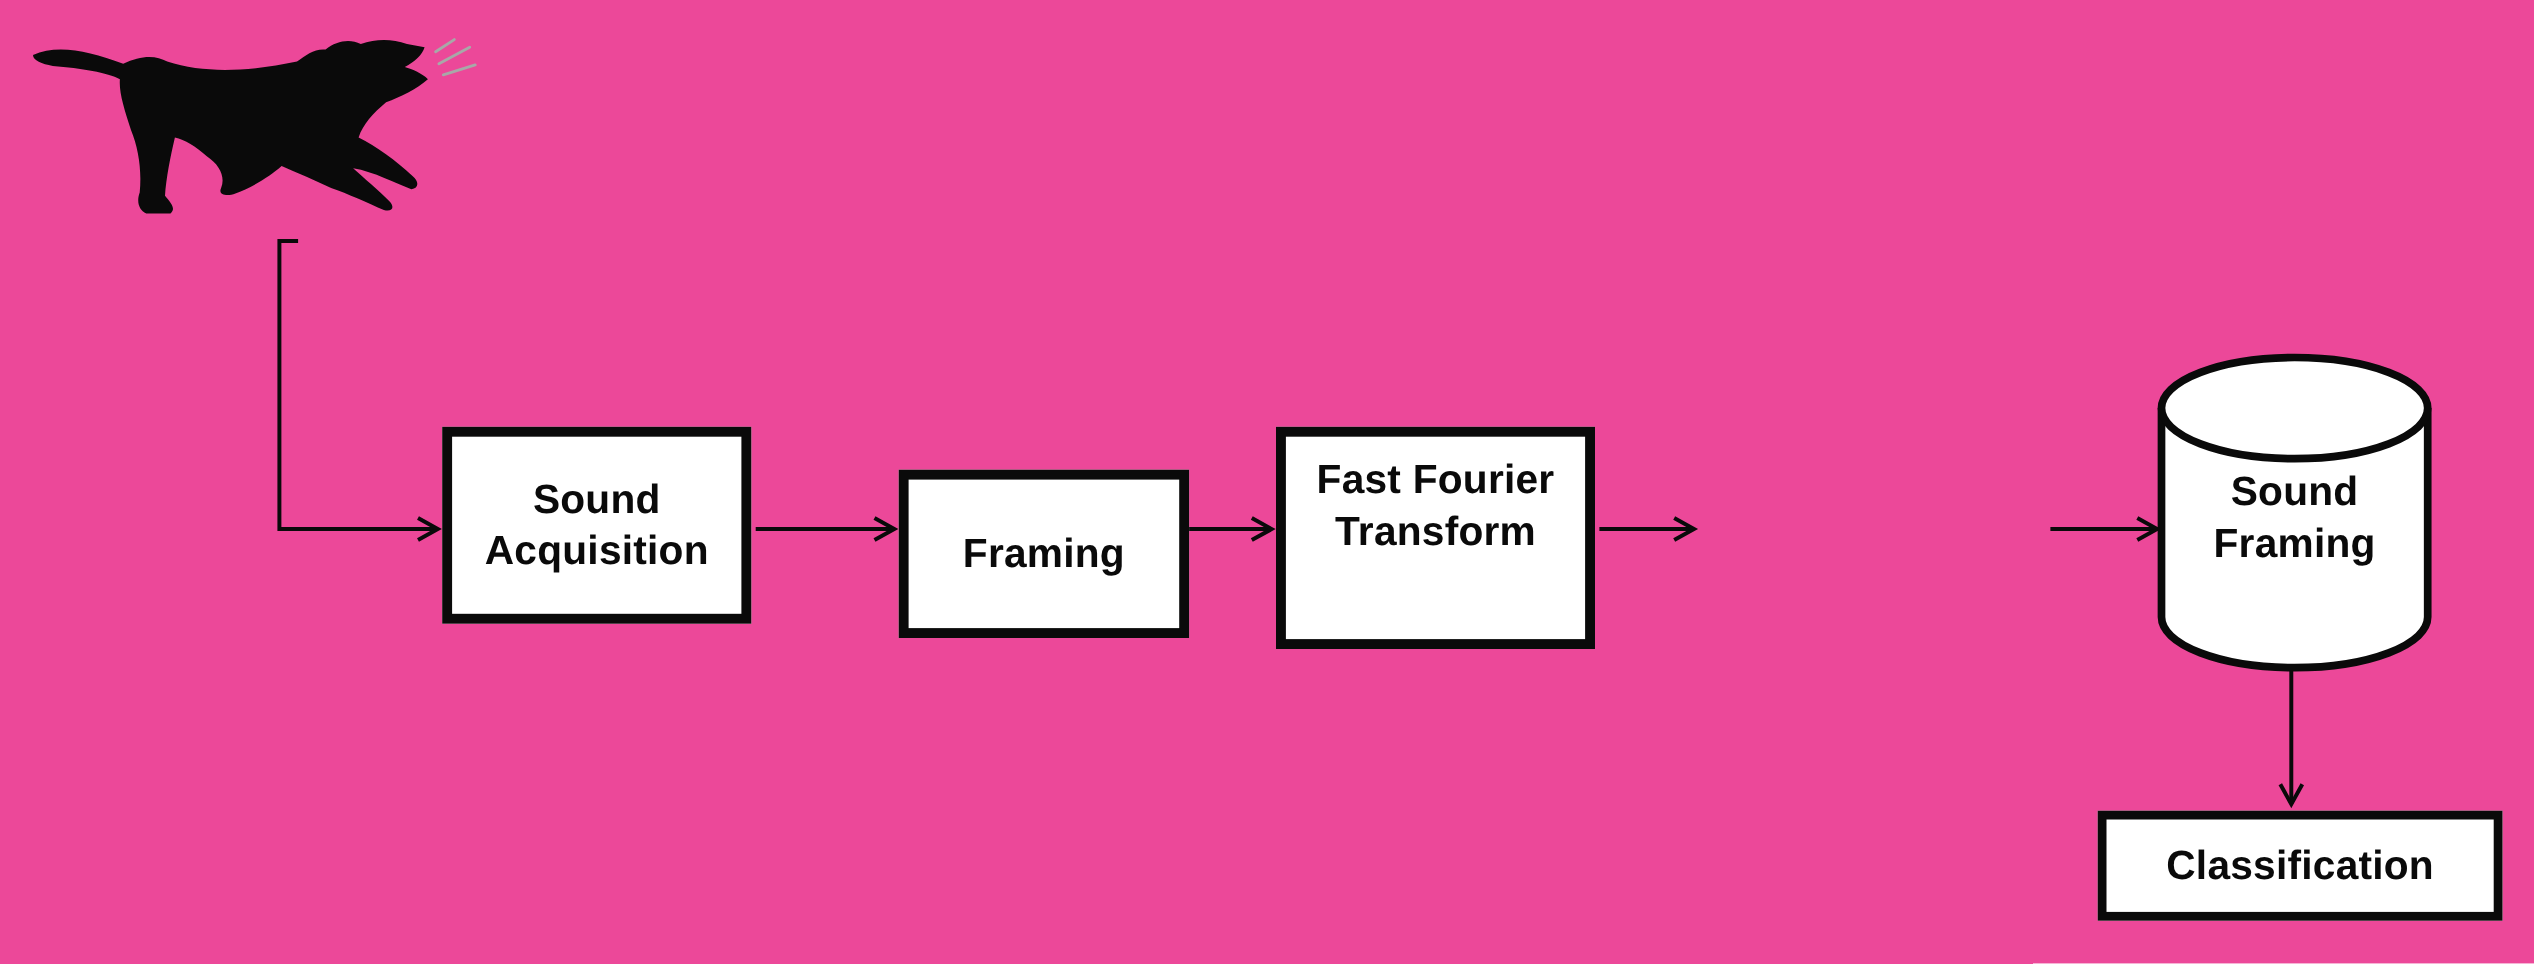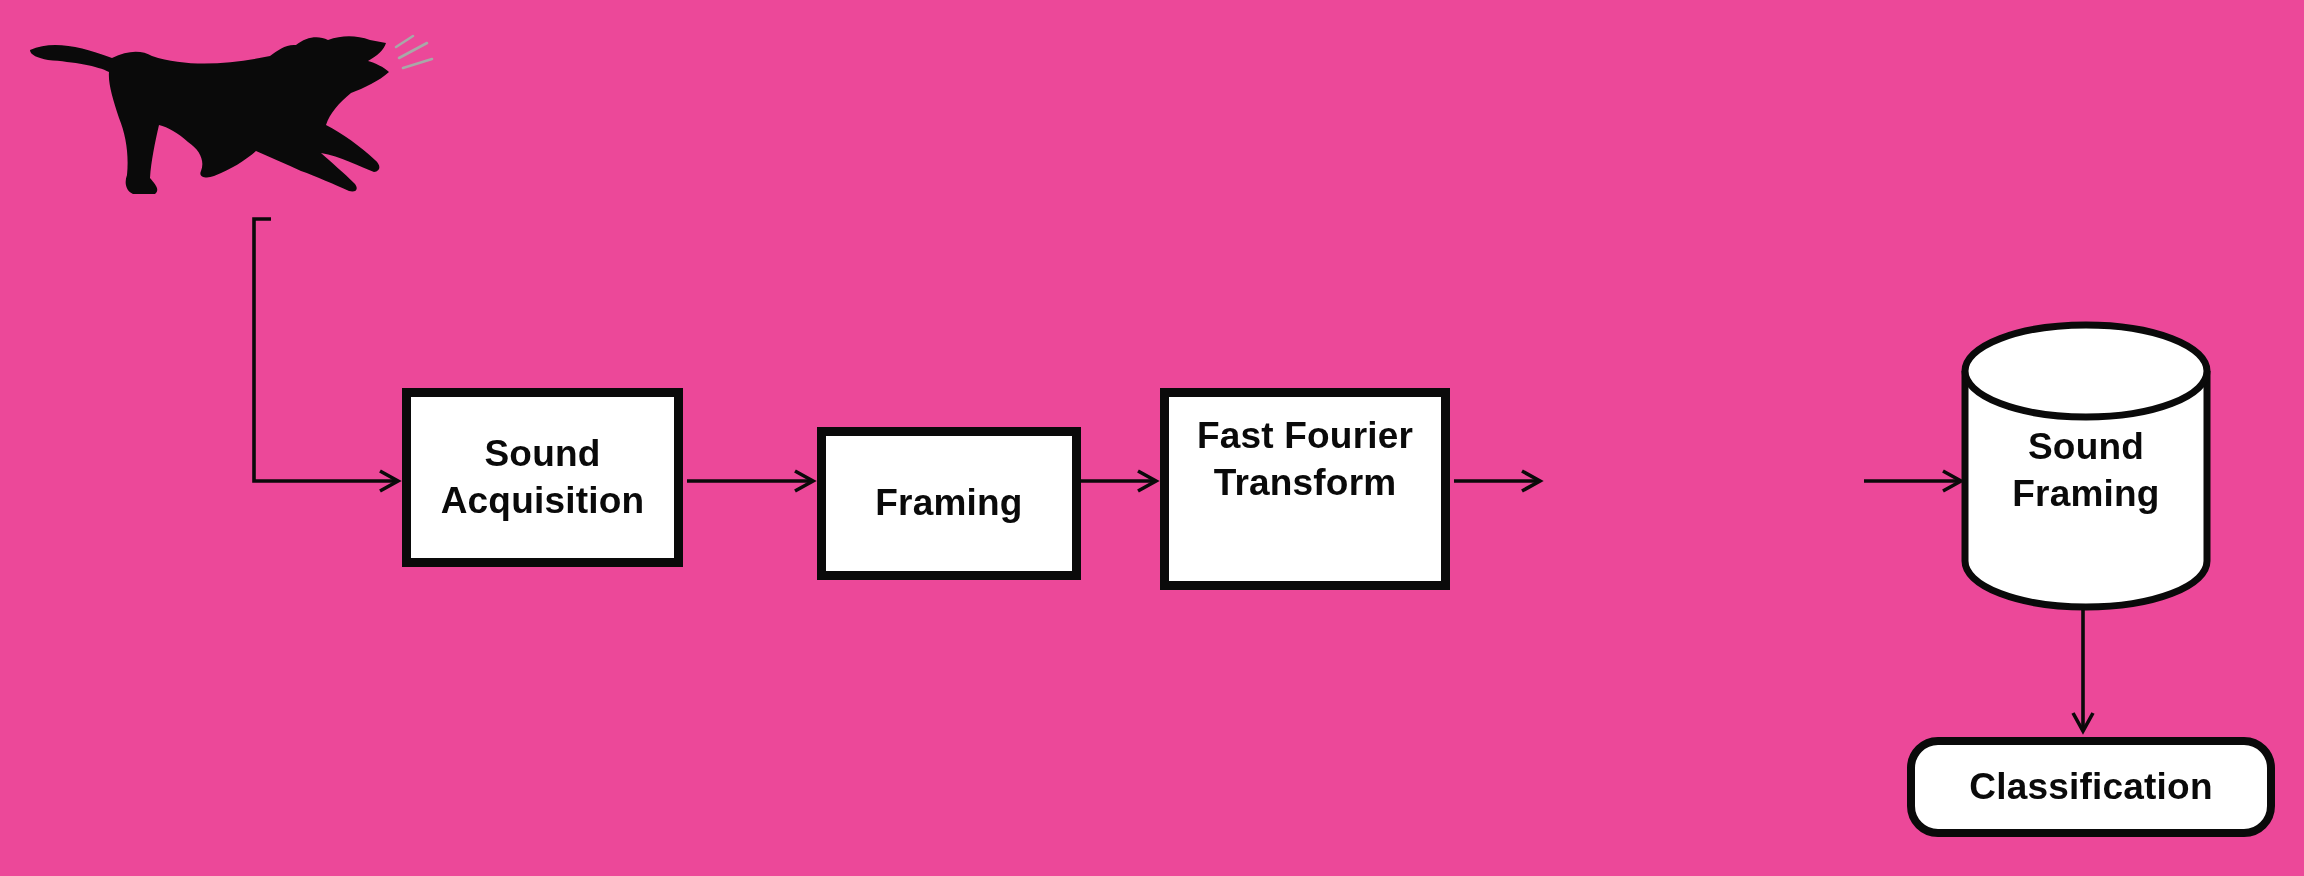--- a/index.html
+++ b/index.html
@@ -23,21 +23,21 @@
   }
   .box{
     border:9px solid #0a0a0a;
     background:#ffffff;
   }
   .node span{display:block;line-height:1.26;white-space:nowrap;}
   #node-sound-acquisition{left:402px;top:388px;width:281px;height:179px;font-size:37px;}
   #node-framing{left:817px;top:427px;width:264px;height:153px;font-size:37px;}
   #node-fft{left:1160px;top:388px;width:290px;height:202px;font-size:37px;padding-bottom:58px;}
   #node-mfcc{left:1544px;top:412px;width:316px;height:144px;font-size:37px;}
-  #node-classification{left:1907px;top:737px;width:368px;height:100px;font-size:37px;border-width:8px;border-radius:31px;}
+  #node-classification{left:1907px;top:737px;width:368px;height:100px;font-size:37px;border-width:8px;}
   #node-sound-patterns{left:1965px;top:412px;width:242px;height:118px;font-size:37px;background:transparent;}
 </style>
 </head>
 <body>
 
 <div class="canvas">
 
   <svg class="layer" viewBox="0 0 2304 876" xmlns="http://www.w3.org/2000/svg">
     <defs>
       <marker id="arrow" markerUnits="userSpaceOnUse" markerWidth="28" markerHeight="28" refX="21" refY="13" orient="auto">

